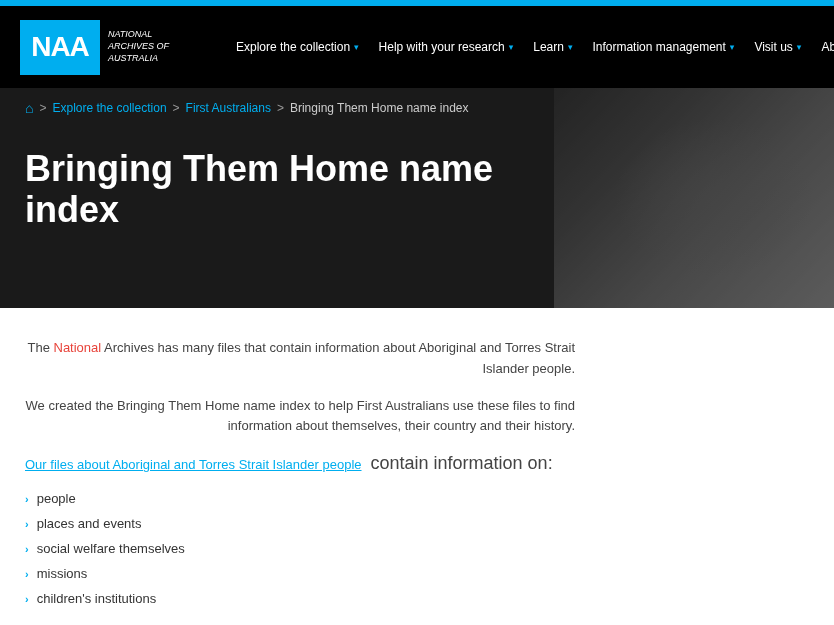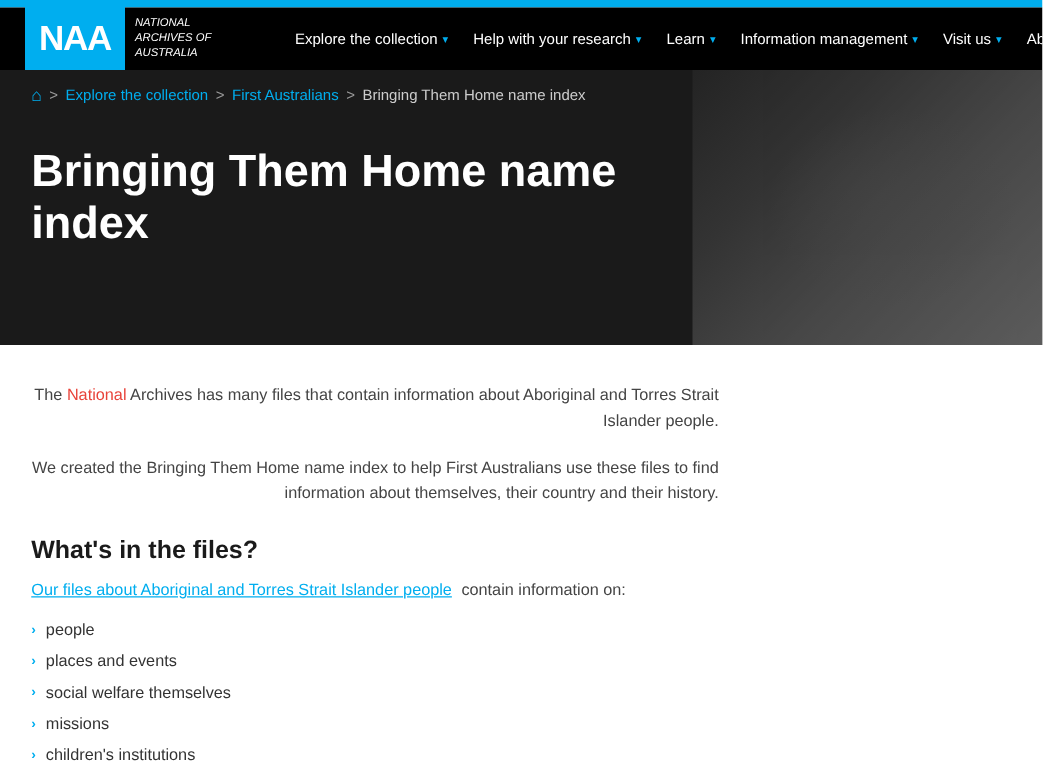--- a/index.html
+++ b/index.html
@@ -10,21 +10,21 @@
       height: 6px;
       background: #00aeef;
     }
 
     
     .header {
       background: #000;
       display: flex;
       align-items: center;
       padding: 0 20px;
-      height: 50px;
+      height: 82px;
       position: relative;
     }
 
     .logo-area {
       display: flex;
       align-items: center;
       flex-shrink: 0;
       margin-right: 30px;
     }
 
@@ -174,21 +174,21 @@
     }
 
     .content-link {
       color: #00aeef;
       text-decoration: underline;
       cursor: pointer;
       font-size: 13px;
     }
 
     .contain-info {
-      font-size: 13px;
+      font-size: 18px;
       color: #444;
       margin-left: 4px;
     }
 
     .link-line {
       margin-bottom: 12px;
       font-size: 13px;
     }
 
     .list-items {
@@ -272,21 +272,20 @@
 
 <div class="main-content">
   <p class="intro-text">
     The <span class="highlight">National</span> Archives has many files that contain information about Aboriginal and Torres Strait Islander people.
   </p>
 
   <p class="intro-text">
     We created the Bringing Them Home name index to help First Australians use these files to find information about themselves, their country and their history.
   </p>
 
-  <h2 class="section-title">What's in the files?</h2>
 
   <div class="link-line">
     <a class="content-link">Our files about Aboriginal and Torres Strait Islander people</a><span class="contain-info"> contain information on:</span>
   </div>
 
   <ul class="list-items">
     <li>
       <span class="list-chevron">›</span>
       <span>people</span>
     </li>

